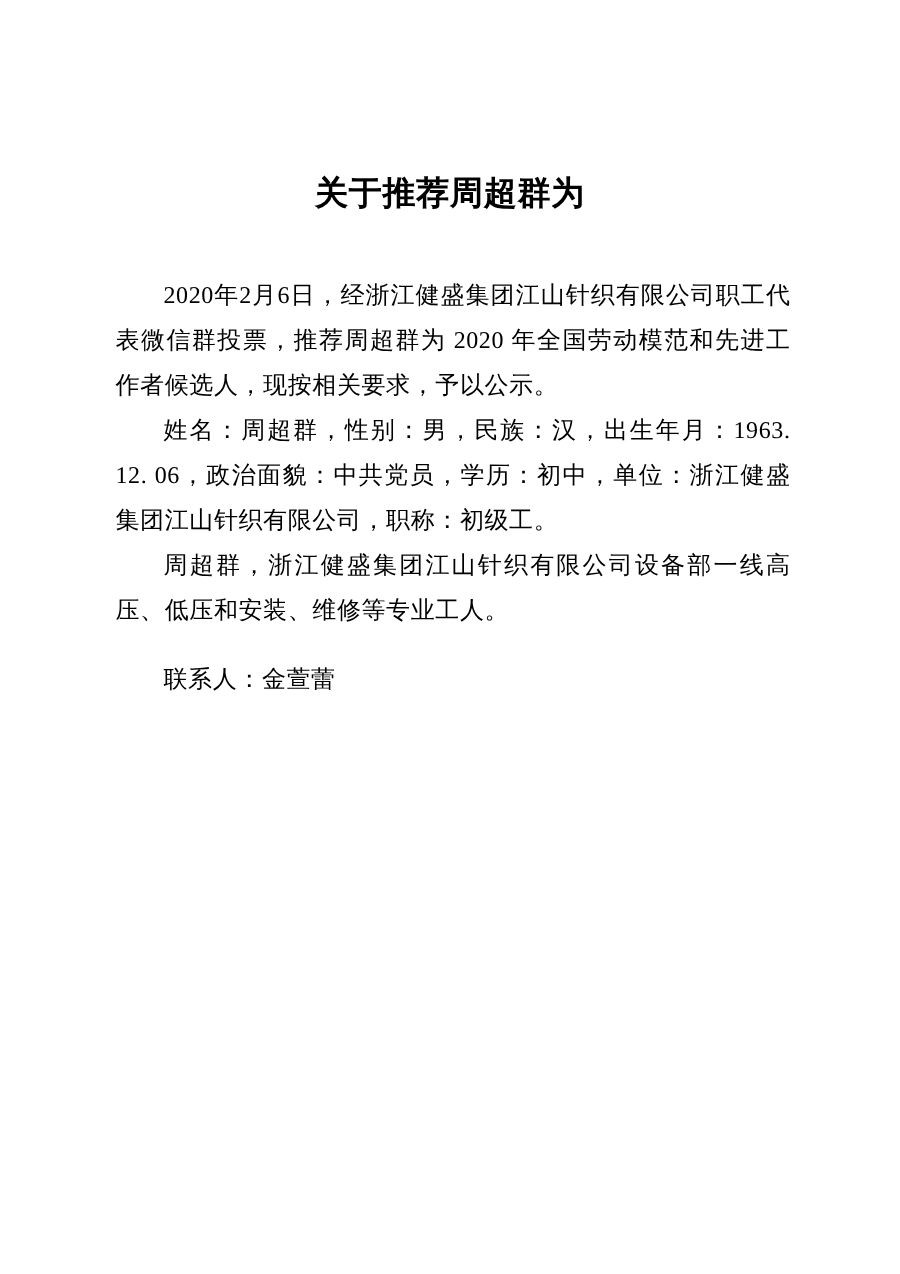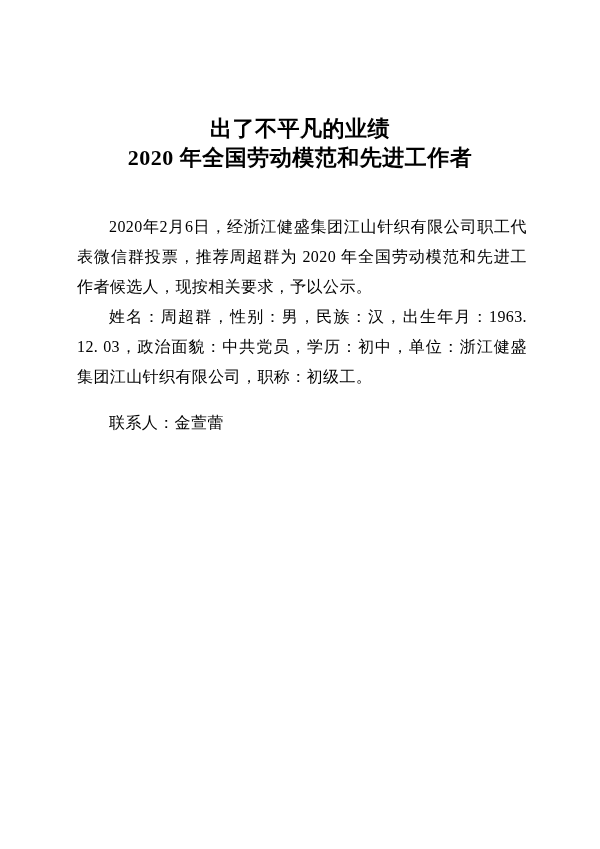--- a/index.html
+++ b/index.html
@@ -52,23 +52,23 @@
   .content p.contact {
     margin-top: 16px;
   }
 </style>
 </head>
 <body>
 
 <div class="page">
 
   <div class="title-block">
-    <div class="title-line">出了不平凡的业绩</div>
-    <div class="title-line">2020 年全国劳动模范和先进工作者</div>
+    <div class="title-line">关于推荐周超群为</div>
   </div>
 
   <div class="content">
     <p>2020年2月6日，经浙江健盛集团江山针织有限公司职工代表微信群投票，推荐周超群为 2020 年全国劳动模范和先进工作者候选人，现按相关要求，予以公示。</p>
-    <p>姓名：周超群，性别：男，民族：汉，出生年月：1963. 12. 03，政治面貌：中共党员，学历：初中，单位：浙江健盛集团江山针织有限公司，职称：初级工。</p>
+    <p>姓名：周超群，性别：男，民族：汉，出生年月：1963. 12. 06，政治面貌：中共党员，学历：初中，单位：浙江健盛集团江山针织有限公司，职称：初级工。</p>
+    <p>周超群，浙江健盛集团江山针织有限公司设备部一线高压、低压和安装、维修等专业工人。</p>
     <p class="contact">联系人：金萱蕾</p>
   </div>
 
 </div>
 
 </body></html>

